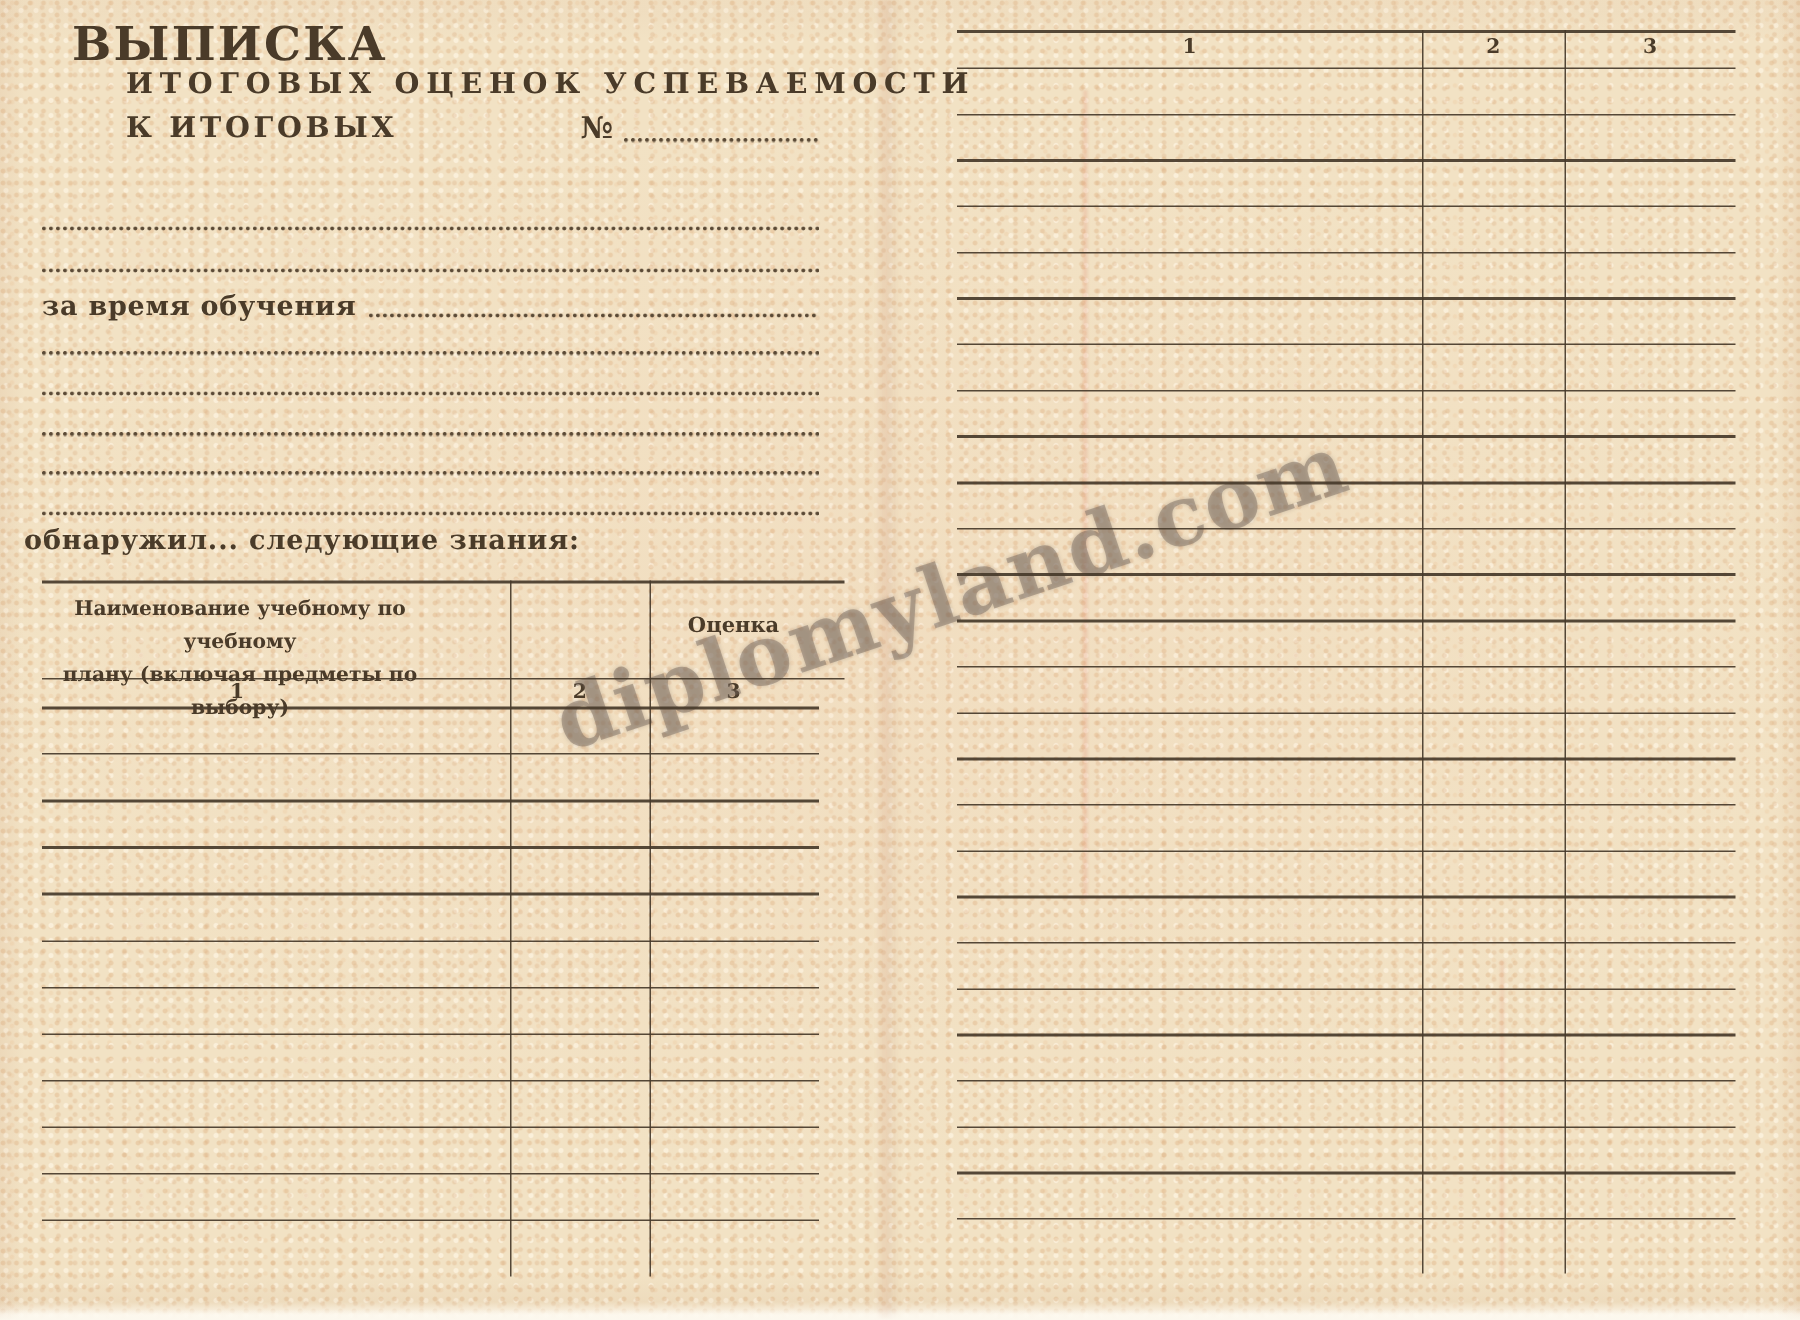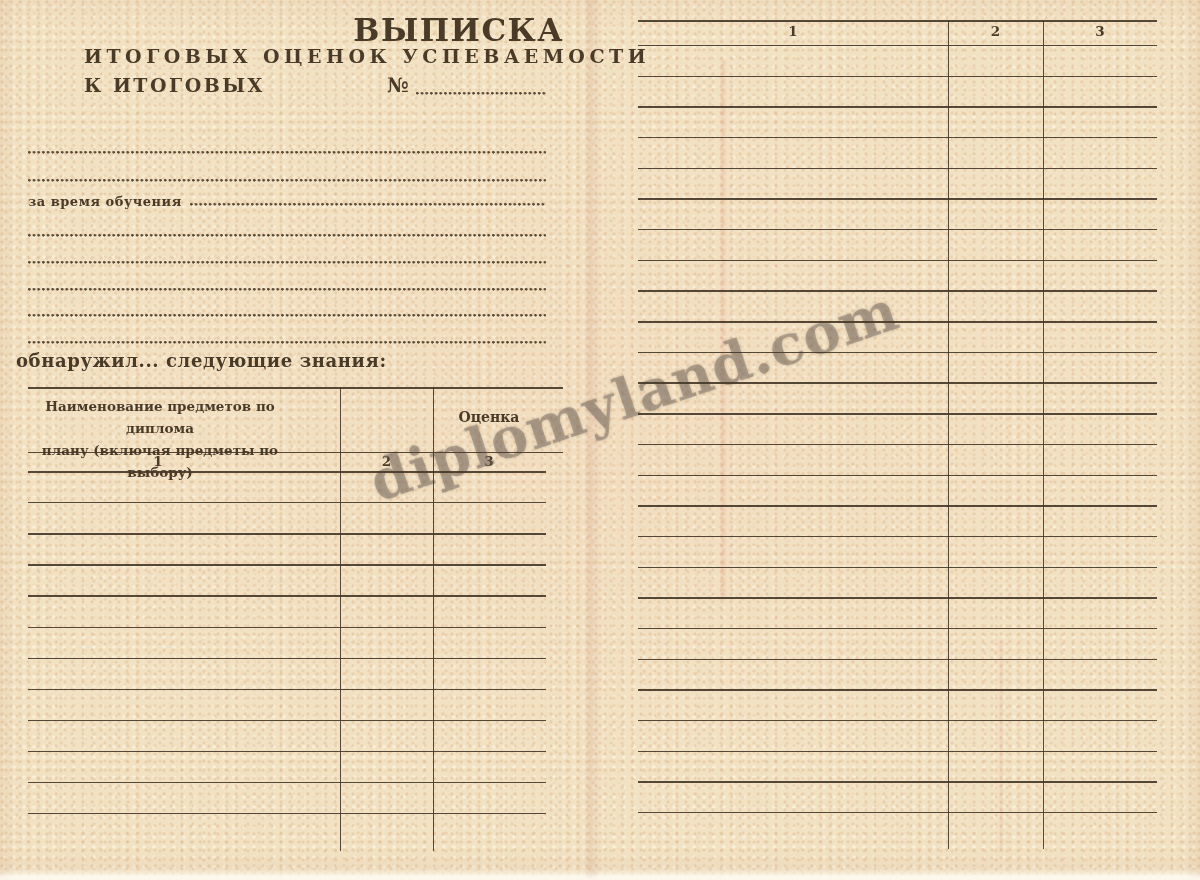--- a/index.html
+++ b/index.html
@@ -28,29 +28,29 @@
     filter:blur(.6px);}
   .fiber{position:absolute;pointer-events:none;background:var(--fiber-pink);filter:blur(1.2px);}
   .abs{position:absolute}
   .hline{position:absolute;height:1.4px;background:var(--rule-line)}
   .hline.thick{height:2px}
   .vline{position:absolute;width:1.4px;background:var(--rule-line)}
   .dotline{position:absolute;height:3px;background-image:radial-gradient(circle at 1.3px 1.3px, var(--dotted) 1.05px, transparent 1.55px);
     background-size:4.7px 3px;background-repeat:repeat-x;}
   .dots-span{display:block;height:3px;flex:1;background-image:radial-gradient(circle at 1.3px 1.3px, var(--dotted) 1.05px, transparent 1.55px);
     background-size:4.7px 3px;background-repeat:repeat-x;}
-  .title{left:48px;top:12px;width:516px;text-align:right;font-size:31px;font-weight:bold;letter-spacing:1.5px}
+  .title{left:48px;top:12px;width:516px;text-align:left;font-size:31px;font-weight:bold;letter-spacing:1.5px}
   .subtitle{left:84px;top:45px;width:461px;font-size:19px;font-weight:bold;letter-spacing:4.5px;
     text-align:justify;text-align-last:justify;white-space:nowrap;display:flex;justify-content:space-between}
   .diplomu{left:84px;top:74px;font-size:19px;font-weight:bold;letter-spacing:2.5px}
   .numero{left:387px;top:73px;font-size:20px;font-weight:bold}
   .numdots{left:416px;top:92px;width:130px}
   .validity{left:30px;top:101px;width:544px;text-align:center;font-size:18px;font-weight:bold;letter-spacing:.3px}
   .study-row{left:28px;top:194px;width:518px;display:flex;align-items:flex-end}
-  .study-label{font-size:13px;font-weight:bold;letter-spacing:.5px;white-space:nowrap;padding-right:8px}
+  .study-label{font-size:18px;font-weight:bold;letter-spacing:.5px;white-space:nowrap;padding-right:8px}
   .study-row .dots-span{margin-bottom:3px}
   .knowledge{left:16px;top:350px;font-size:18px;font-weight:bold;letter-spacing:.6px}
   .th{position:absolute;text-align:center;font-weight:bold;color:var(--ink)}
   .th.small{font-size:13.5px;line-height:22px}
   .th.med{font-size:14px;line-height:23px}
   .idx{position:absolute;text-align:center;font-weight:bold;font-size:13.5px}
   .watermark{left:372px;top:452px;height:62px;line-height:62px;white-space:nowrap;
     transform:rotate(-18.5deg);transform-origin:0 50%;
     font-size:56px;font-weight:bold;letter-spacing:1px;color:var(--watermark);
     text-shadow:0 0 3px rgba(110,95,85,.30);pointer-events:none}
@@ -72,21 +72,21 @@
   <div class="abs numero">№</div>
   <div class="dotline numdots"></div>
 
   <div class="abs study-row">
     <span class="study-label">за время обучения</span>
     <span class="dots-span"></span>
   </div>
   <div class="abs knowledge">обнаружил... следующие знания:</div>
 
   <div class="th small" style="left:30px;top:395px;width:260px">
-    <div>Наименование предметов по диплома</div>
+    <div>Наименование учебному по учебному</div>
     <div>плану (включая предметы по выбору)</div>
   </div>
   <div class="th med" style="left:433px;top:406px;width:112px">
     <div>Оценка</div>
   </div>
 
   <div class="idx" style="left:28px;top:453px;width:260px">1</div>
   <div class="idx" style="left:340px;top:453px;width:93px">2</div>
   <div class="idx" style="left:433px;top:453px;width:112px">3</div>
 

